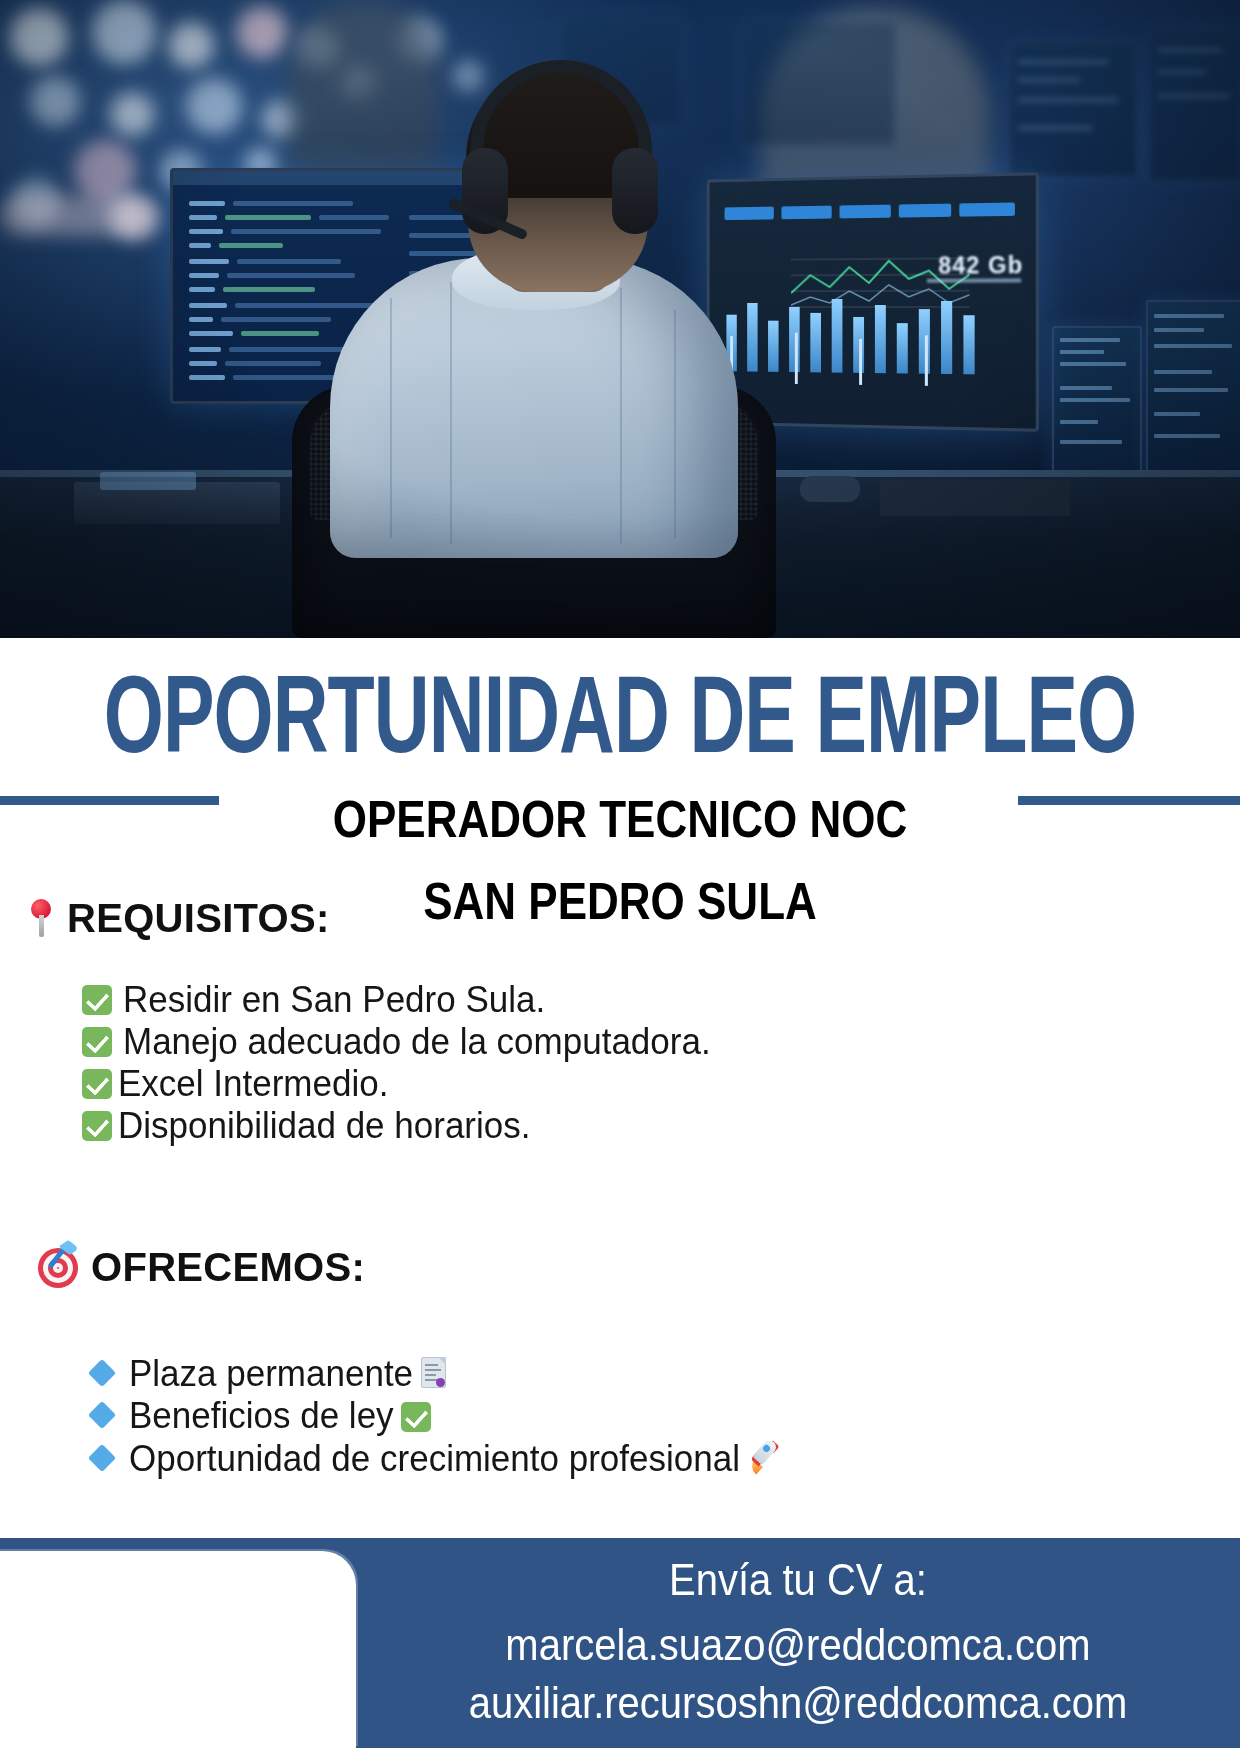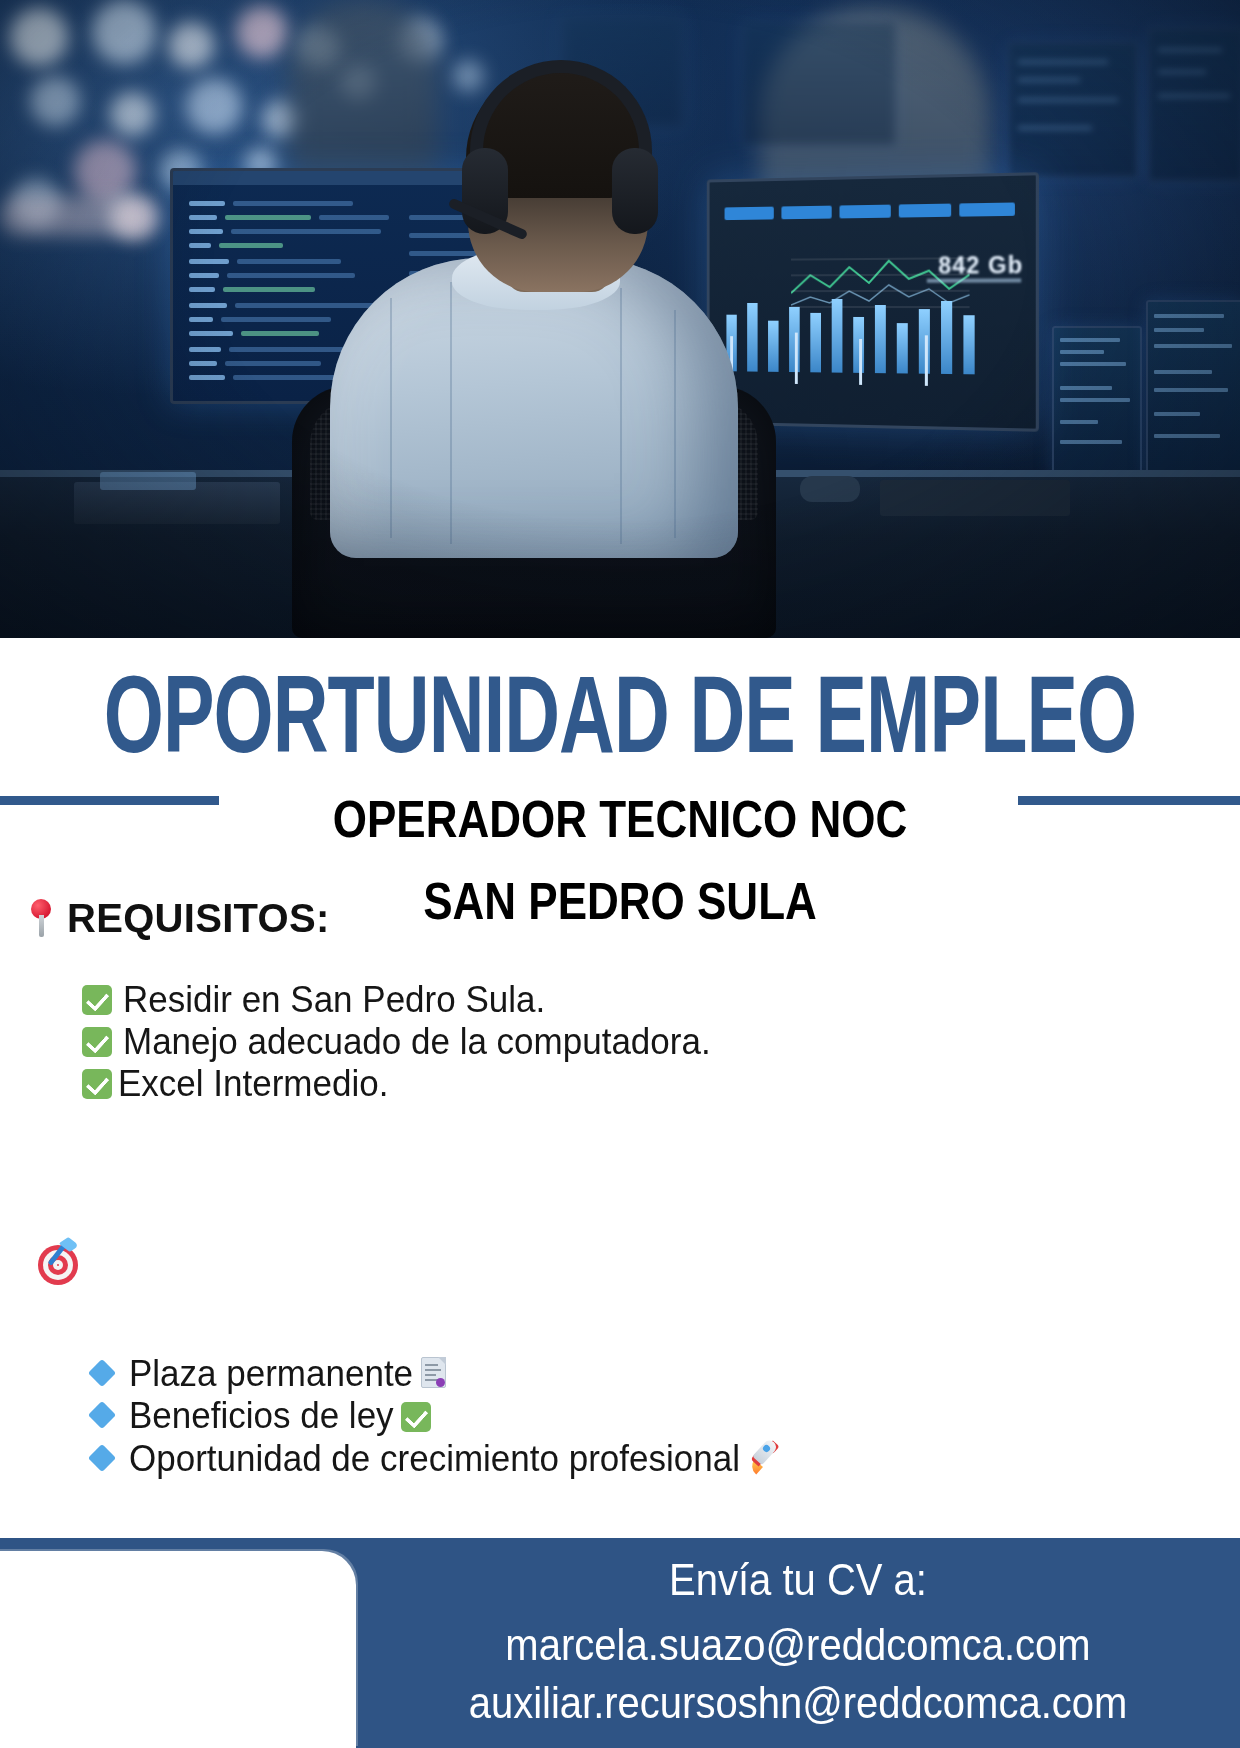--- a/index.html
+++ b/index.html
@@ -504,32 +504,37 @@
     <span class="txt">Residir en San Pedro Sula.</span>
   </div>
   <div class="li">
     <span class="chk sp"></span>
     <span class="txt">Manejo adecuado de la computadora.</span>
   </div>
   <div class="li">
     <span class="chk"></span>
     <span class="txt">Excel Intermedio.</span>
   </div>
+  <div class="li">
+    <span class="chk"></span>
+    <span class="txt">Disponibilidad de horarios.</span>
+  </div>
 </div>
 
 <div class="section-head" style="left:38px; top:1245px;">
   <span class="dart">
     <span class="r1"></span>
       <span class="r2"></span>
       <span class="r3"></span>
     <span class="r4"></span>
       <span class="r5"></span>
     <span class="arrow"></span>
       <span class="fin"></span>
   </span>
+  <span>OFRECEMOS:</span>
 </div>
 
 <div class="list" style="left:38px; top:1352px;">
   <div class="li">
     <span class="dia"></span>
     <span class="txt">Plaza permanente</span>
     <span class="doc">
       <span class="sheet"></span>
         <span class="fold"></span>
       <span class="ln" style="top:7px;  width:13px;"></span>

